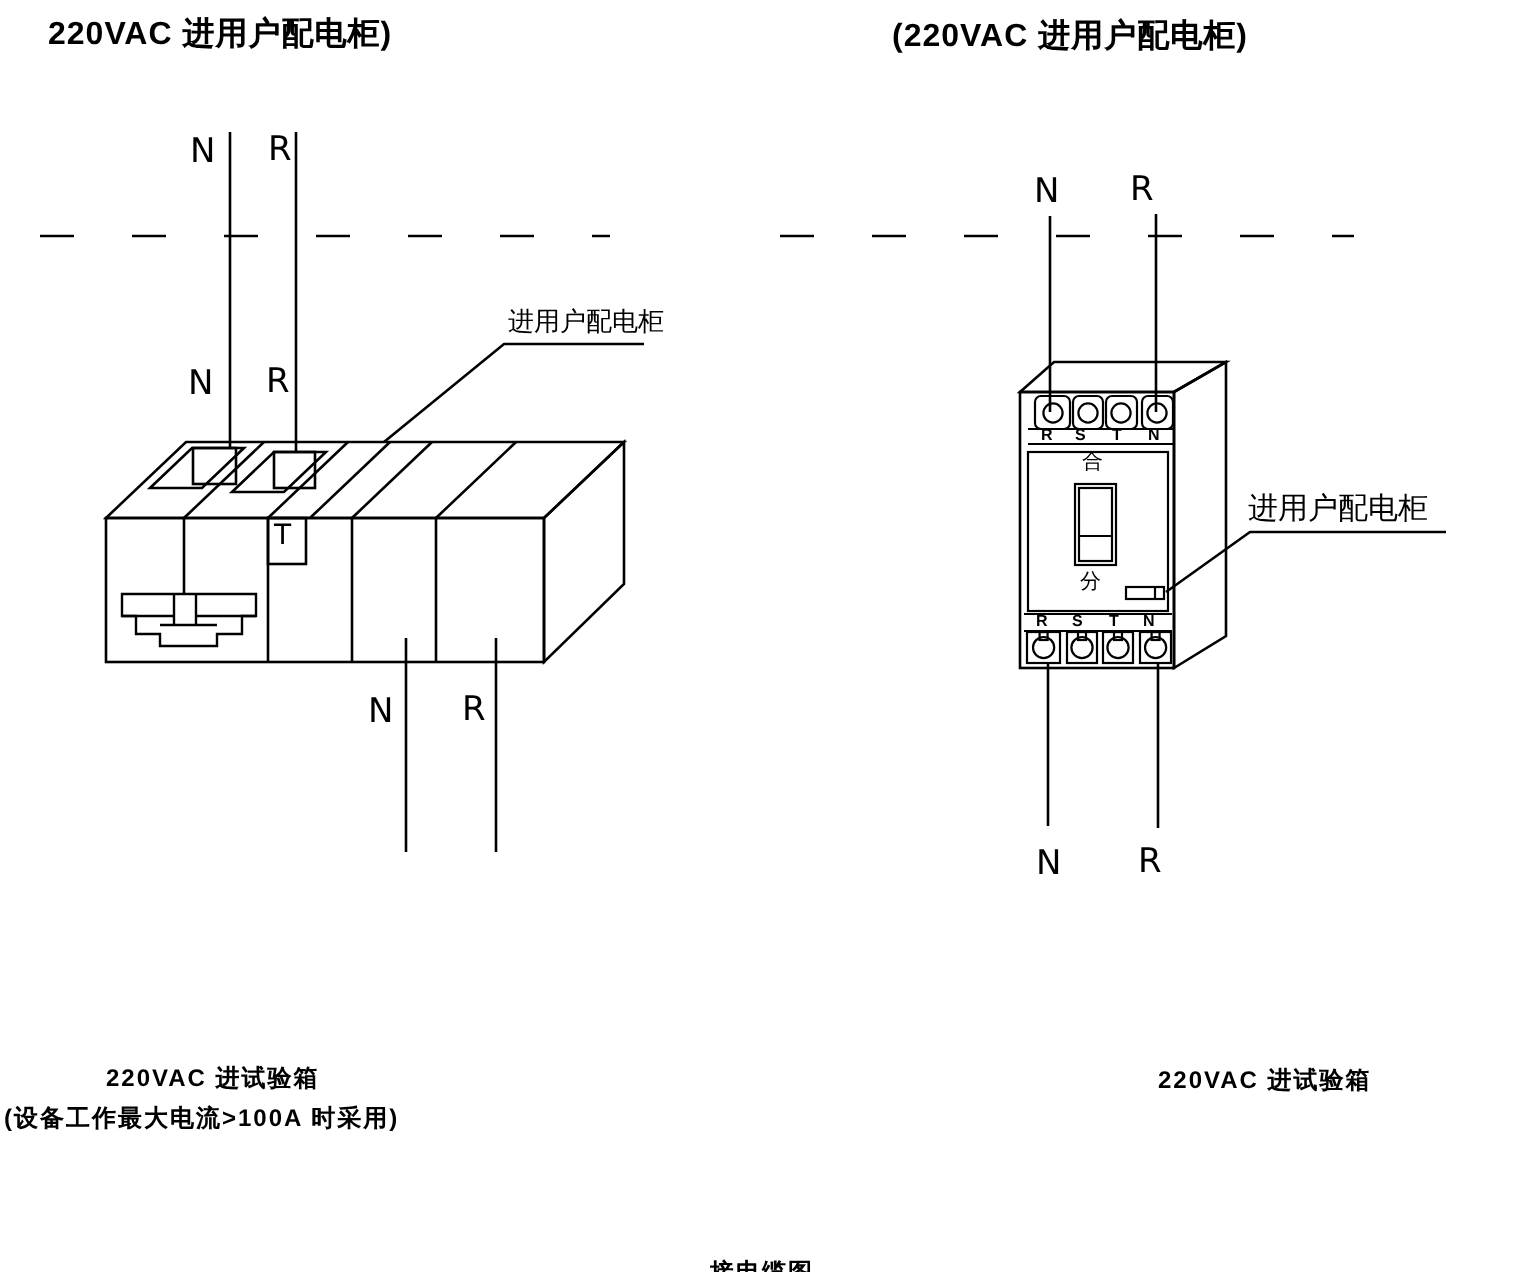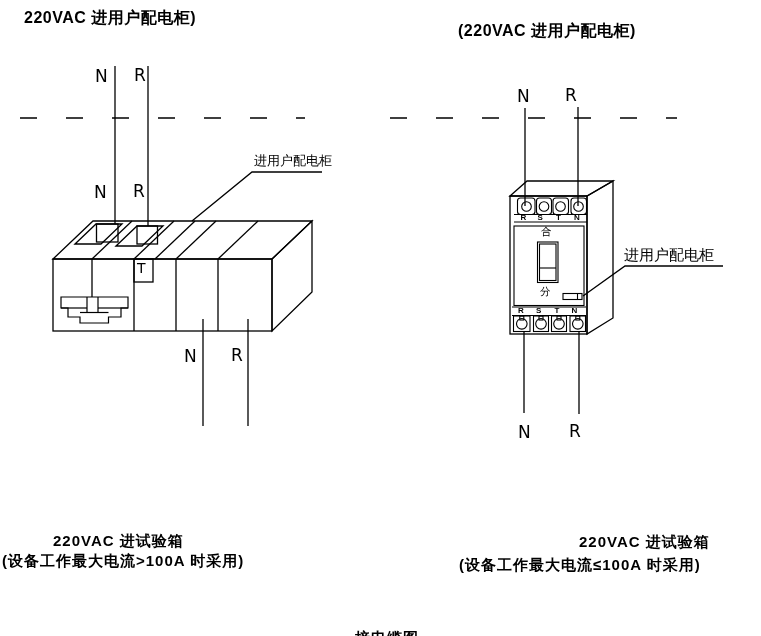--- a/index.html
+++ b/index.html
@@ -9,21 +9,21 @@
   }
   svg.art{position:absolute;left:0;top:0;}
   .lbl{position:absolute;white-space:nowrap;line-height:1;color:#000;}
   .t16b{font-size:16px;font-weight:bold;letter-spacing:0.5px;}
   .t17{font-size:17px;font-family:"DejaVu Sans",sans-serif;}
   .t13{font-size:13px;}
   .t15{font-size:15px;}
   .t14{font-size:14px;font-family:"DejaVu Sans",sans-serif;}
   .t10{font-size:10.5px;}
   .t8b{font-size:8px;font-weight:bold;}
-  .capb{font-size:15px;font-weight:bold;letter-spacing:1px;}
+  .capb{font-size:12px;font-weight:bold;letter-spacing:1px;}
 </style>
 </head>
 <body>
 
 <div class="canvas">
 
   <svg class="art" width="761" height="636" viewBox="0 0 761 636" fill="none" stroke="#000" stroke-width="1.3">
 
     <g>
 
@@ -132,21 +132,21 @@
         <rect x="557" y="316" width="4" height="4"></rect>
         <rect x="575.8" y="316" width="4" height="4"></rect>
       </g>
 
       <line x1="524" y1="331.5" x2="524" y2="413"></line>
       <line x1="579" y1="331.5" x2="579" y2="414"></line>
     </g>
   </svg>
 
   <div class="lbl t16b" style="left:24px;top:10px;">220VAC 进用户配电柜)</div>
-  <div class="lbl t16b" style="left:458px;top:11px;margin-top:12px;">(220VAC 进用户配电柜)</div>
+  <div class="lbl t16b" style="left:446px;top:11px;">(220VAC 进用户配电柜)</div>
 
   <div class="lbl t17" style="left:95px;top:68px;">N</div>
   <div class="lbl t17" style="left:134px;top:67px;">R</div>
   <div class="lbl t17" style="left:94px;top:184px;">N</div>
   <div class="lbl t17" style="left:133px;top:183px;">R</div>
   <div class="lbl t13" style="left:254px;top:154px;">进用户配电柜</div>
   <div class="lbl t14" style="left:137px;top:261px;">T</div>
   <div class="lbl t17" style="left:184px;top:348px;">N</div>
   <div class="lbl t17" style="left:231px;top:347px;">R</div>
   <div class="lbl capb" style="left:53px;top:533px;">220VAC 进试验箱</div>
@@ -164,16 +164,15 @@
   <div class="lbl t8b" style="left:574px;top:214px;">N</div>
 
   <div class="lbl t8b" style="left:518px;top:307px;">R</div>
   <div class="lbl t8b" style="left:536px;top:307px;">S</div>
   <div class="lbl t8b" style="left:554.5px;top:307px;">T</div>
   <div class="lbl t8b" style="left:571.5px;top:307px;">N</div>
 
   <div class="lbl t17" style="left:518px;top:424px;">N</div>
   <div class="lbl t17" style="left:569px;top:423px;">R</div>
   <div class="lbl capb" style="left:579px;top:534px;">220VAC 进试验箱</div>
-  <div class="lbl capb" style="left:459px;top:557px;">(设备工作最大电流≤100A 时采用)</div>
 
   <div class="lbl capb" style="left:355px;top:630px;">接电缆图</div>
 </div>
 
 </body></html>

